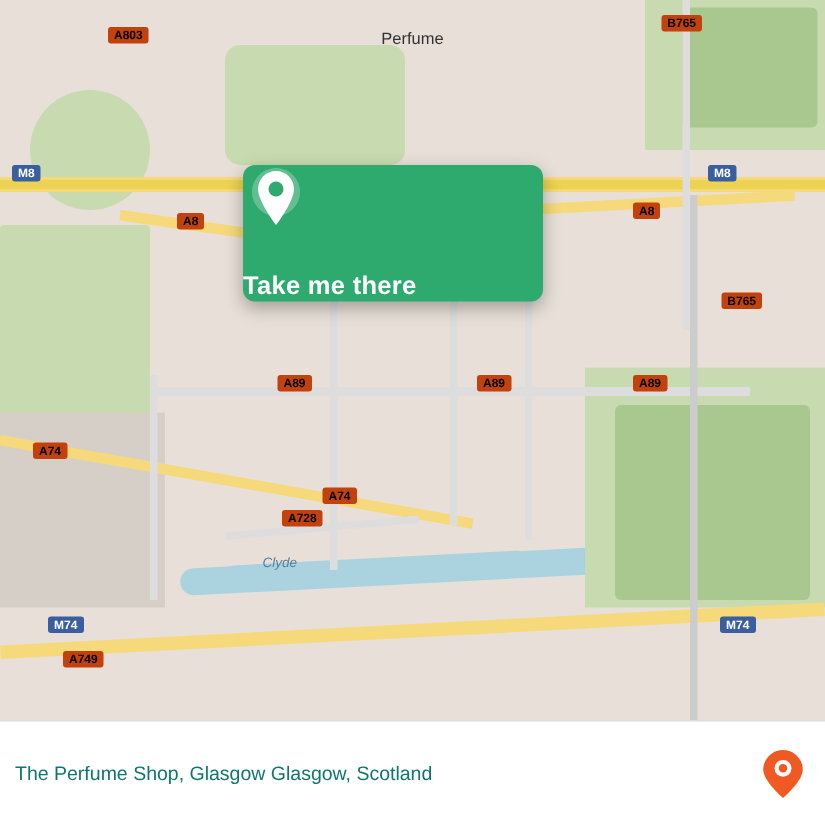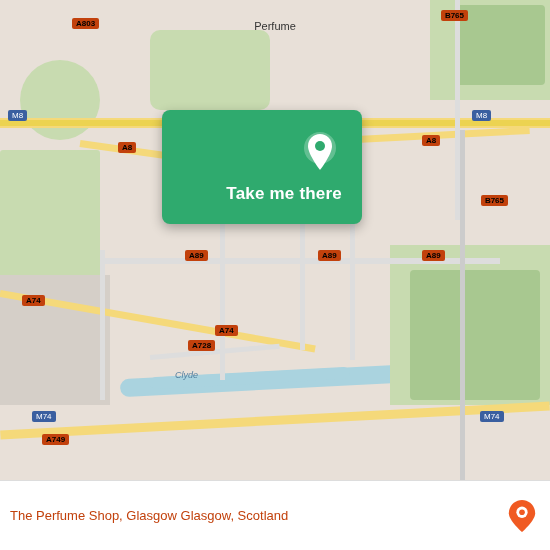--- a/index.html
+++ b/index.html
@@ -38,21 +38,21 @@
       background: #aad3df;
       border-radius: 2px;
     }
     .road-label-shield {
       position: absolute;
       font-size: 8px;
       color: #fff;
       background: #3a7abf;
       padding: 1px 4px;
       border-radius: 2px;
-      font-weight: normal;
+      font-weight: bold;
       white-space: nowrap;
     }
     .road-label-yellow {
       position: absolute;
       font-size: 8px;
       color: #000;
       background: #c2410c;
       padding: 1px 4px;
       border-radius: 2px;
       font-weight: bold;
@@ -60,26 +60,27 @@
     }
 
     
     #overlay-card {
       position: absolute;
       top: 110px;
       left: 162px;
       width: 200px;
       background: #2faa6e;
       border-radius: 8px;
-      padding: 20px;
+      padding: 0;
       display: flex;
       flex-direction: column;
-      align-items: flex-end;
+      align-items: flex-start;
       box-shadow: 0 4px 12px rgba(0,0,0,0.3);
       cursor: pointer;
+      gap: 17px;
     }
 
     .location-pin {
       width: 44px;
       height: 44px;
       margin-bottom: 10px;
     }
 
     .btn-label {
       color: #ffffff;
@@ -95,21 +96,21 @@
       background: #ffffff;
       display: flex;
       align-items: center;
       justify-content: space-between;
       padding: 0 14px 0 10px;
       border-top: 1px solid #ddd;
     }
 
     .info-text {
       font-size: 13px;
-      color: #c2410c;
+      color: #0f766e;
       font-weight: 500;
       text-align: center;
     }
 
     .moovit-logo {
       display: flex;
       align-items: center;
       gap: 4px;
     }
     .moovit-pin {

